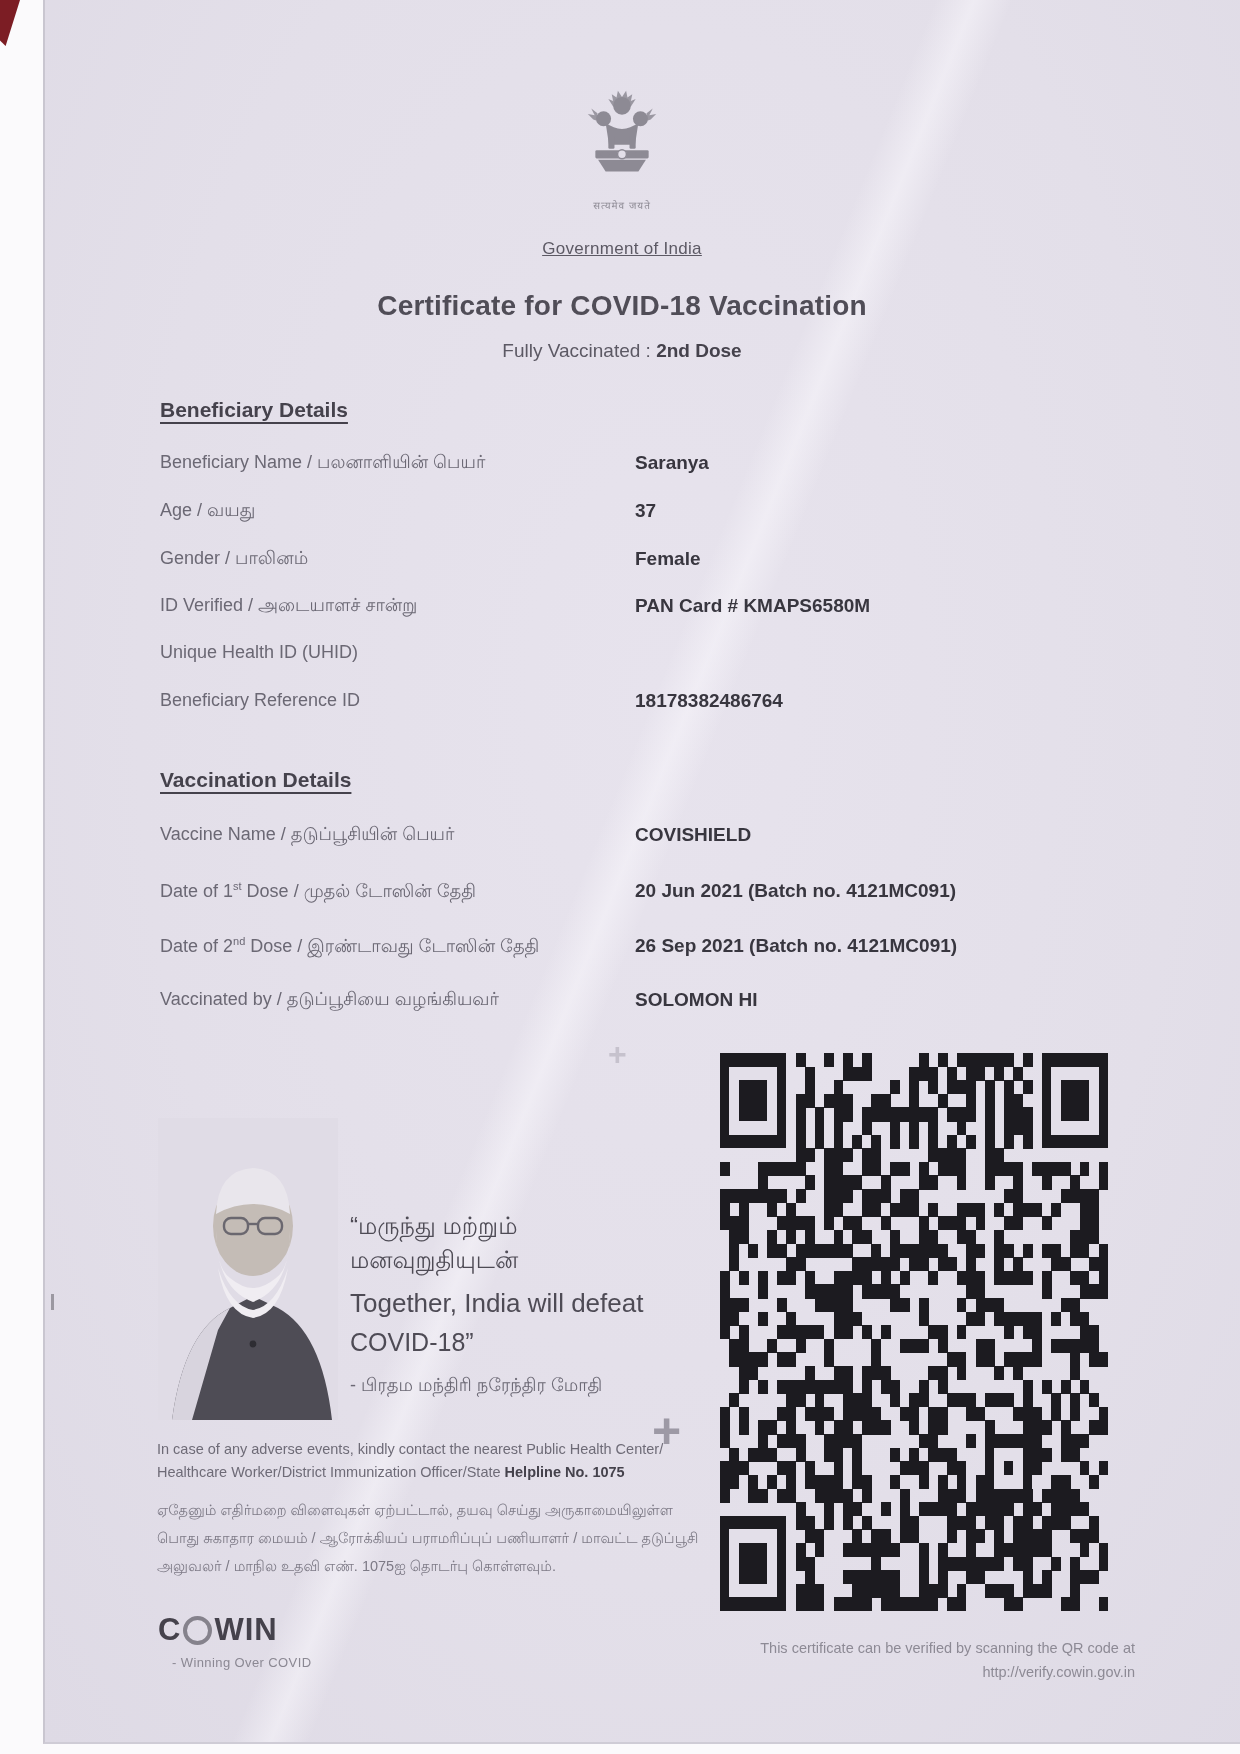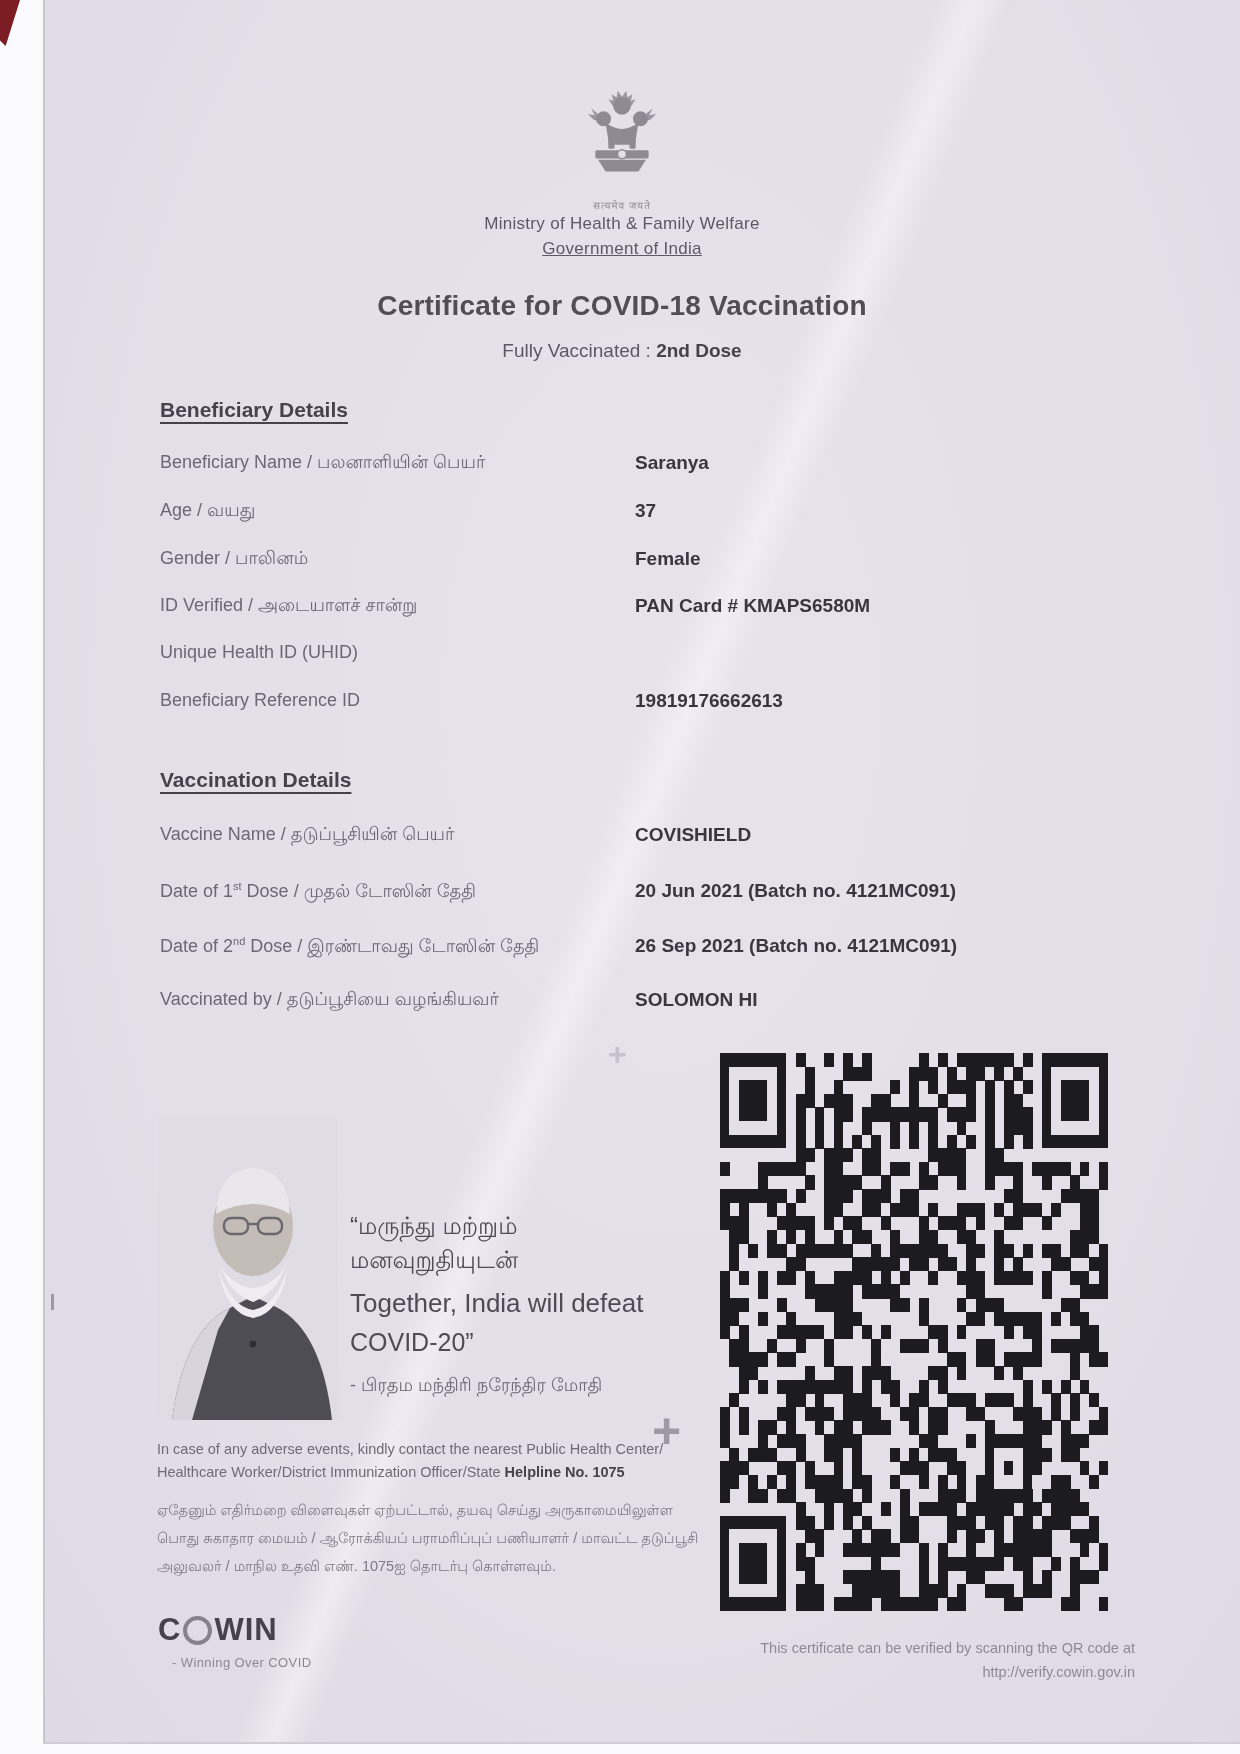--- a/index.html
+++ b/index.html
@@ -87,21 +87,20 @@
         <rect x="21" y="92" width="78" height="12" rx="2"></rect>
         <circle cx="60" cy="98" r="7" fill="#e3dfe9"></circle>
         <circle cx="60" cy="98" r="6.5" fill="none" stroke="#8d8a94" stroke-width="2.2"></circle>
         <rect x="29" y="94.5" width="12" height="7" rx="2.5"></rect>
         <rect x="79" y="94.5" width="12" height="7" rx="2.5"></rect>
         <path d="M25 106 h70 l-11 17 h-48z"></path>
       </g>
     </svg>
   </div>
   <div class="emblem-caption">सत्यमेव जयते</div>
-  <div class="ministry">Ministry of Health &amp; Family Welfare</div>
   <div class="govt">Government of India</div>
 
   <h1 class="title">Certificate for COVID-18 Vaccination</h1>
   <div class="subtitle"><span>Fully Vaccinated : </span><b>2nd Dose</b></div>
 
   <div class="section-heading" style="top:398px">Beneficiary Details</div>
 
   <div class="row" style="top:452px">
     <span class="lbl">Beneficiary Name / பலனாளியின் பெயர்</span>
     <span class="val">Saranya</span>
@@ -117,21 +116,21 @@
   <div class="row" style="top:595px">
     <span class="lbl">ID Verified / அடையாளச் சான்று</span>
     <span class="val">PAN Card # KMAPS6580M</span>
   </div>
   <div class="row" style="top:642px">
     <span class="lbl">Unique Health ID (UHID)</span>
     <span class="val"></span>
   </div>
   <div class="row" style="top:690px">
     <span class="lbl">Beneficiary Reference ID</span>
-    <span class="val">19819176662613</span>
+    <span class="val">18178382486764</span>
   </div>
 
   <div class="section-heading" style="top:768px">Vaccination Details</div>
 
   <div class="row" style="top:824px">
     <span class="lbl">Vaccine Name / தடுப்பூசியின் பெயர்</span>
     <span class="val">COVISHIELD</span>
   </div>
   <div class="row" style="top:880px">
     <span class="lbl"><span>Date of 1</span><sup>st</sup><span> Dose / முதல் டோஸின் தேதி</span></span>
@@ -157,21 +156,21 @@
       <path d="M60 150 Q72 188 95 192 Q118 188 130 150 Q122 196 95 200 Q68 196 60 150 Z" fill="#f0edf2"></path>
       <rect x="66" y="100" width="24" height="16" rx="7" fill="none" stroke="#6a676f" stroke-width="2.4"></rect>
       <rect x="100" y="100" width="24" height="16" rx="7" fill="none" stroke="#6a676f" stroke-width="2.4"></rect>
       <line x1="90" y1="106" x2="100" y2="106" stroke="#6a676f" stroke-width="2.4"></line>
       <circle cx="95" cy="226" r="3.4" fill="#2e2d33"></circle>
     </svg>
   </div>
   <div class="quote-t1">“மருந்து மற்றும்</div>
   <div class="quote-t2">மனவுறுதியுடன்</div>
   <div class="quote-e1">Together, India will defeat</div>
-  <div class="quote-e2">COVID-20”</div>
+  <div class="quote-e2">COVID-18”</div>
   <div class="quote-attr">- பிரதம மந்திரி நரேந்திர மோதி</div>
 
   <div class="advisory">
     <span>In case of any adverse events, kindly contact the nearest Public Health Center/</span><br>
     <span>Healthcare Worker/District Immunization Officer/State </span><b>Helpline No. 1075</b>
   </div>
   <div class="tamil-advisory">ஏதேனும் எதிர்மறை விளைவுகள் ஏற்பட்டால், தயவு செய்து அருகாமையிலுள்ள பொது சுகாதார மையம் / ஆரோக்கியப் பராமரிப்புப் பணியாளர் / மாவட்ட தடுப்பூசி அலுவலர் / மாநில உதவி எண். 1075ஐ தொடர்பு கொள்ளவும்.</div>
 
   <div class="cowin">
     <span>C</span>

